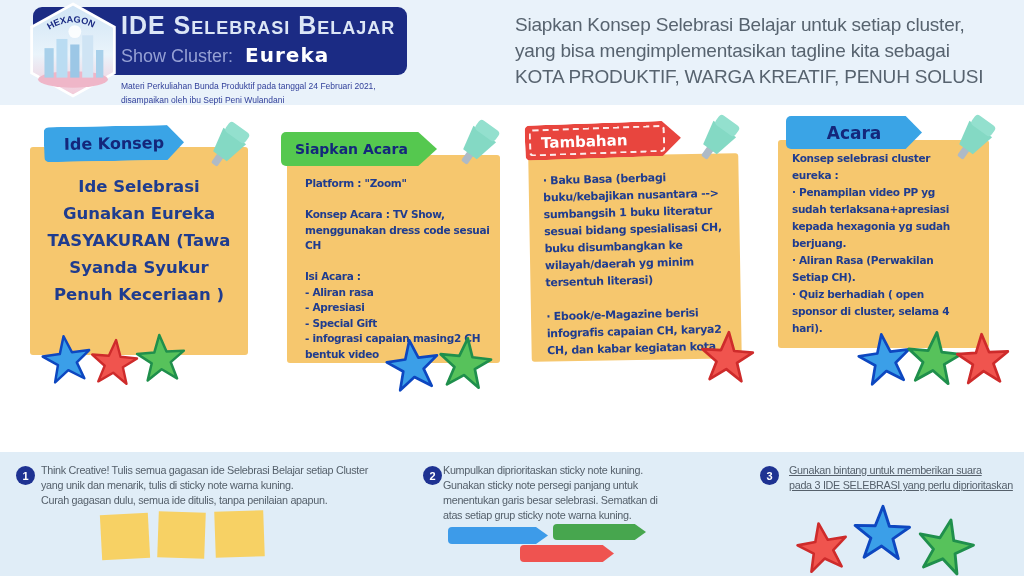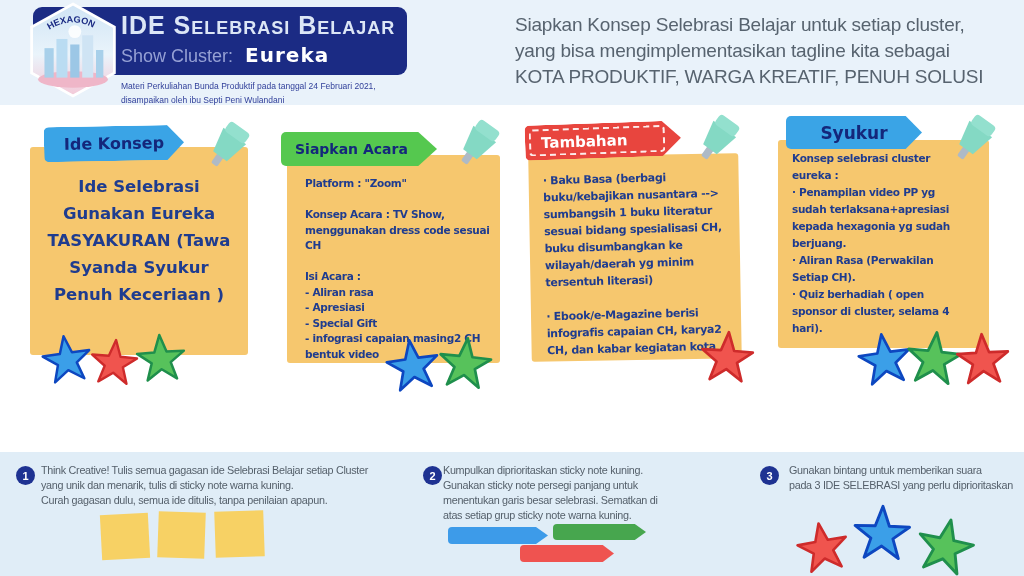--- a/index.html
+++ b/index.html
@@ -187,21 +187,21 @@
 · Penampilan video PP yg
 sudah terlaksana+apresiasi
 kepada hexagonia yg sudah
 berjuang.
 · Aliran Rasa (Perwakilan
 Setiap CH).
 · Quiz berhadiah ( open
 sponsor di cluster, selama 4
 hari).</div>
 <div class="abs banner banner-blue center" style="left:786px;top:116px;width:136px;height:33px;font-size:17px;">
-  <span>Syukur</span>
+  <span>Acara</span>
 </div>
 <div class="abs" style="left:944px;top:113px;">
   <svg width="56" height="56" viewBox="0 0 60 60">
       <use href="#pushpin-shape"></use>
     </svg>
 </div>
 <div class="star s-blue" style="left:858px;top:332px;transform:rotate(-8deg);">
   <svg width="54" height="54" viewBox="0 0 100 100">
       <use href="#star-shape"></use>
     </svg>
@@ -236,21 +236,21 @@
 Gunakan sticky note persegi panjang untuk
 menentukan garis besar selebrasi. Sematkan di
 atas setiap grup sticky note warna kuning.</div>
 <div class="mini-banner" style="left:448px;top:527px;width:100px;height:17px;background:#3D9BE9;"></div>
 <div class="mini-banner" style="left:553px;top:524px;width:93px;height:16px;background:#47A64E;"></div>
 <div class="mini-banner" style="left:520px;top:545px;width:94px;height:17px;background:#EF5350;"></div>
 
 <div class="abs step-circle" style="left:760px;top:466px;">
   <span>3</span>
 </div>
-<div class="abs step-text" style="left:789px;top:463px;">Gunakan bintang untuk memberikan suara
+<div class="abs step-text" style="left:789px;top:463px;text-decoration:underline;">Gunakan bintang untuk memberikan suara
 pada 3 IDE SELEBRASI yang perlu diprioritaskan</div>
 <div class="star s-red" style="left:797px;top:521px;transform:rotate(-10deg);">
   <svg width="52" height="52" viewBox="0 0 100 100">
       <use href="#star-shape" stroke="none"></use>
     </svg>
 </div>
 <div class="star s-blue" style="left:853px;top:504px;transform:rotate(2deg);">
   <svg width="58" height="58" viewBox="0 0 100 100">
       <use href="#star-shape" stroke="none"></use>
     </svg>

